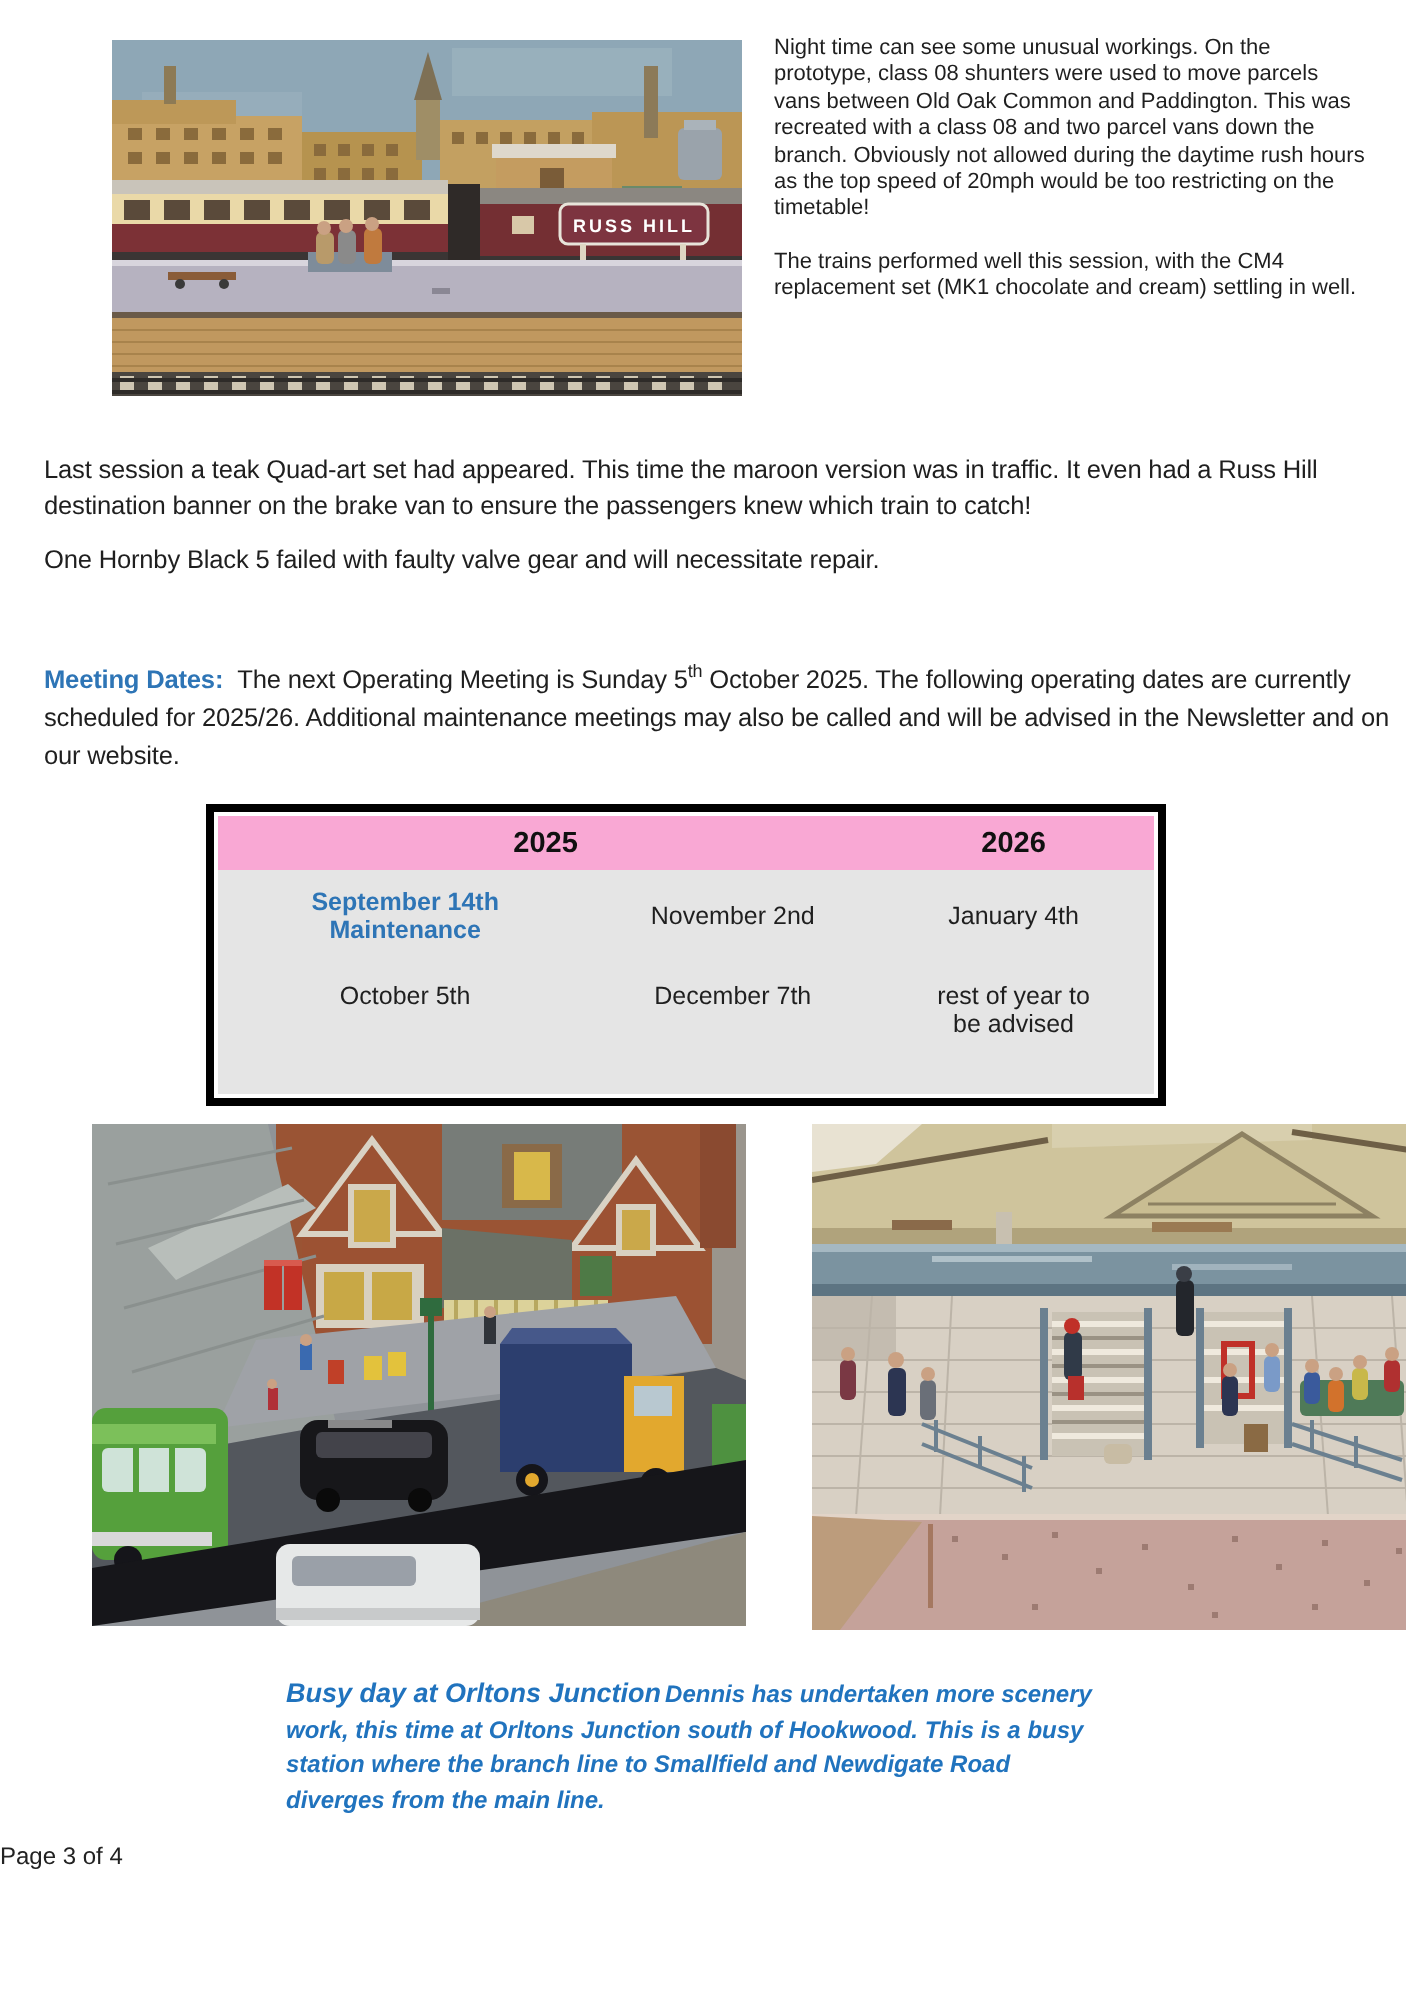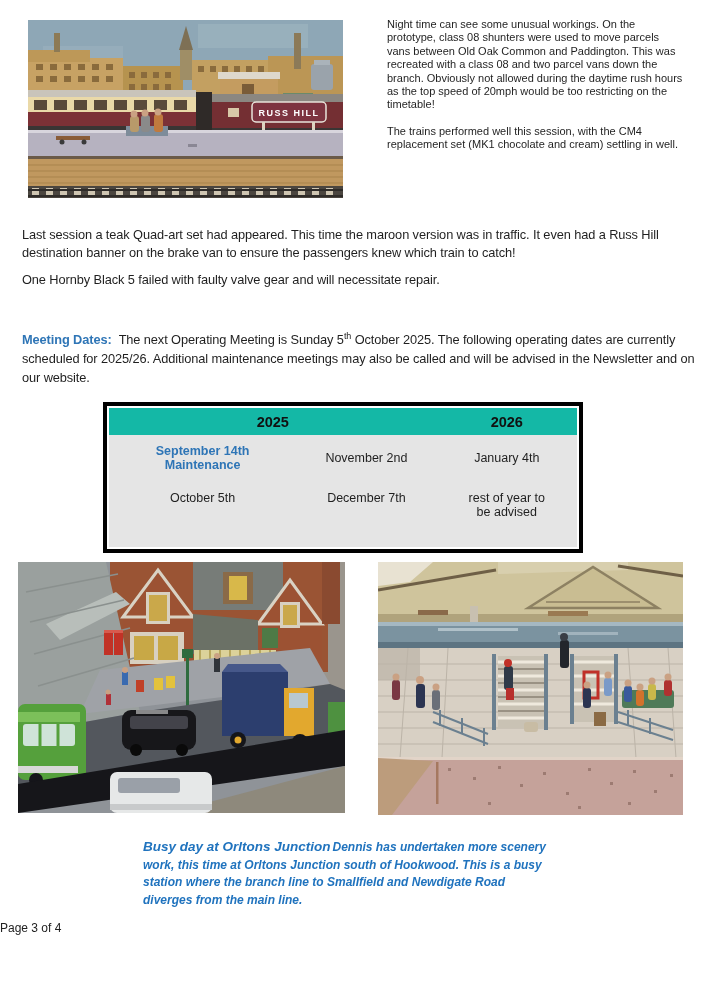--- a/index.html
+++ b/index.html
@@ -1,37 +1,37 @@
 <!DOCTYPE html>
 <html><head>
 <meta charset="utf-8">
 <style>
   html,body{margin:0;padding:0;}
   body{width:703px;height:998px;background:#ffffff;position:relative;
        font-family:"Liberation Sans",sans-serif;color:#1f1f1f;}
   .abs{position:absolute;}
   
-  .photo{position:absolute;overflow:hidden;}
+  .photo{position:absolute;overflow:hidden;margin-left:28px;}
   .photo svg{display:block;width:100%;height:100%;}
   
   .col-right{left:367px;top:18px;width:296px;font-size:11px;line-height:13.4px;margin-left:20px;}
   .col-right p{margin:0 0 13px 0;}
   
   .body-text{left:22px;top:226px;width:672px;font-size:12.8px;line-height:17.5px;letter-spacing:-0.1px;}
   .body-text p{margin:0 0 10px 0;}
   
   .meeting{left:22px;top:330px;width:674px;font-size:12.8px;line-height:19px;letter-spacing:-0.1px;}
   .meeting .label{color:#2e75b6;font-weight:bold;margin-right:7px;}
   sup{font-size:9px;line-height:0;}
   
   .tbl-wrap{left:103px;top:402px;border:4px solid #000;background:#ffffff;padding:2px;}
   table.sched{border-collapse:collapse;width:468px;table-layout:fixed;}
   table.sched th,table.sched td{padding:0;text-align:center;vertical-align:middle;
       font-family:"Liberation Sans",sans-serif;}
-  table.sched th{background:#14b8a6;font-size:14.5px;font-weight:bold;height:27px;color:#111;}
+  table.sched th{background:#f9a8d4;font-size:14.5px;font-weight:bold;height:27px;color:#111;}
   table.sched td{background:#e5e5e5;font-size:12.5px;}
   tr.r1 td{height:46px;}
   tr.r2 td{height:56px;vertical-align:top;padding-top:10px;margin-left:19px;}
   td.hl{color:#2e75b6;font-weight:bold;}
   .wrap-narrow{display:inline-block;max-width:120px;}
   .wrap-tiny{display:inline-block;max-width:92px;}
   
   .caption{left:143px;top:838px;width:408px;color:#2073be;font-style:italic;font-weight:bold;
            font-size:12px;line-height:17.5px;}
   .caption .cap-title{font-size:13.5px;margin-right:2px;}

